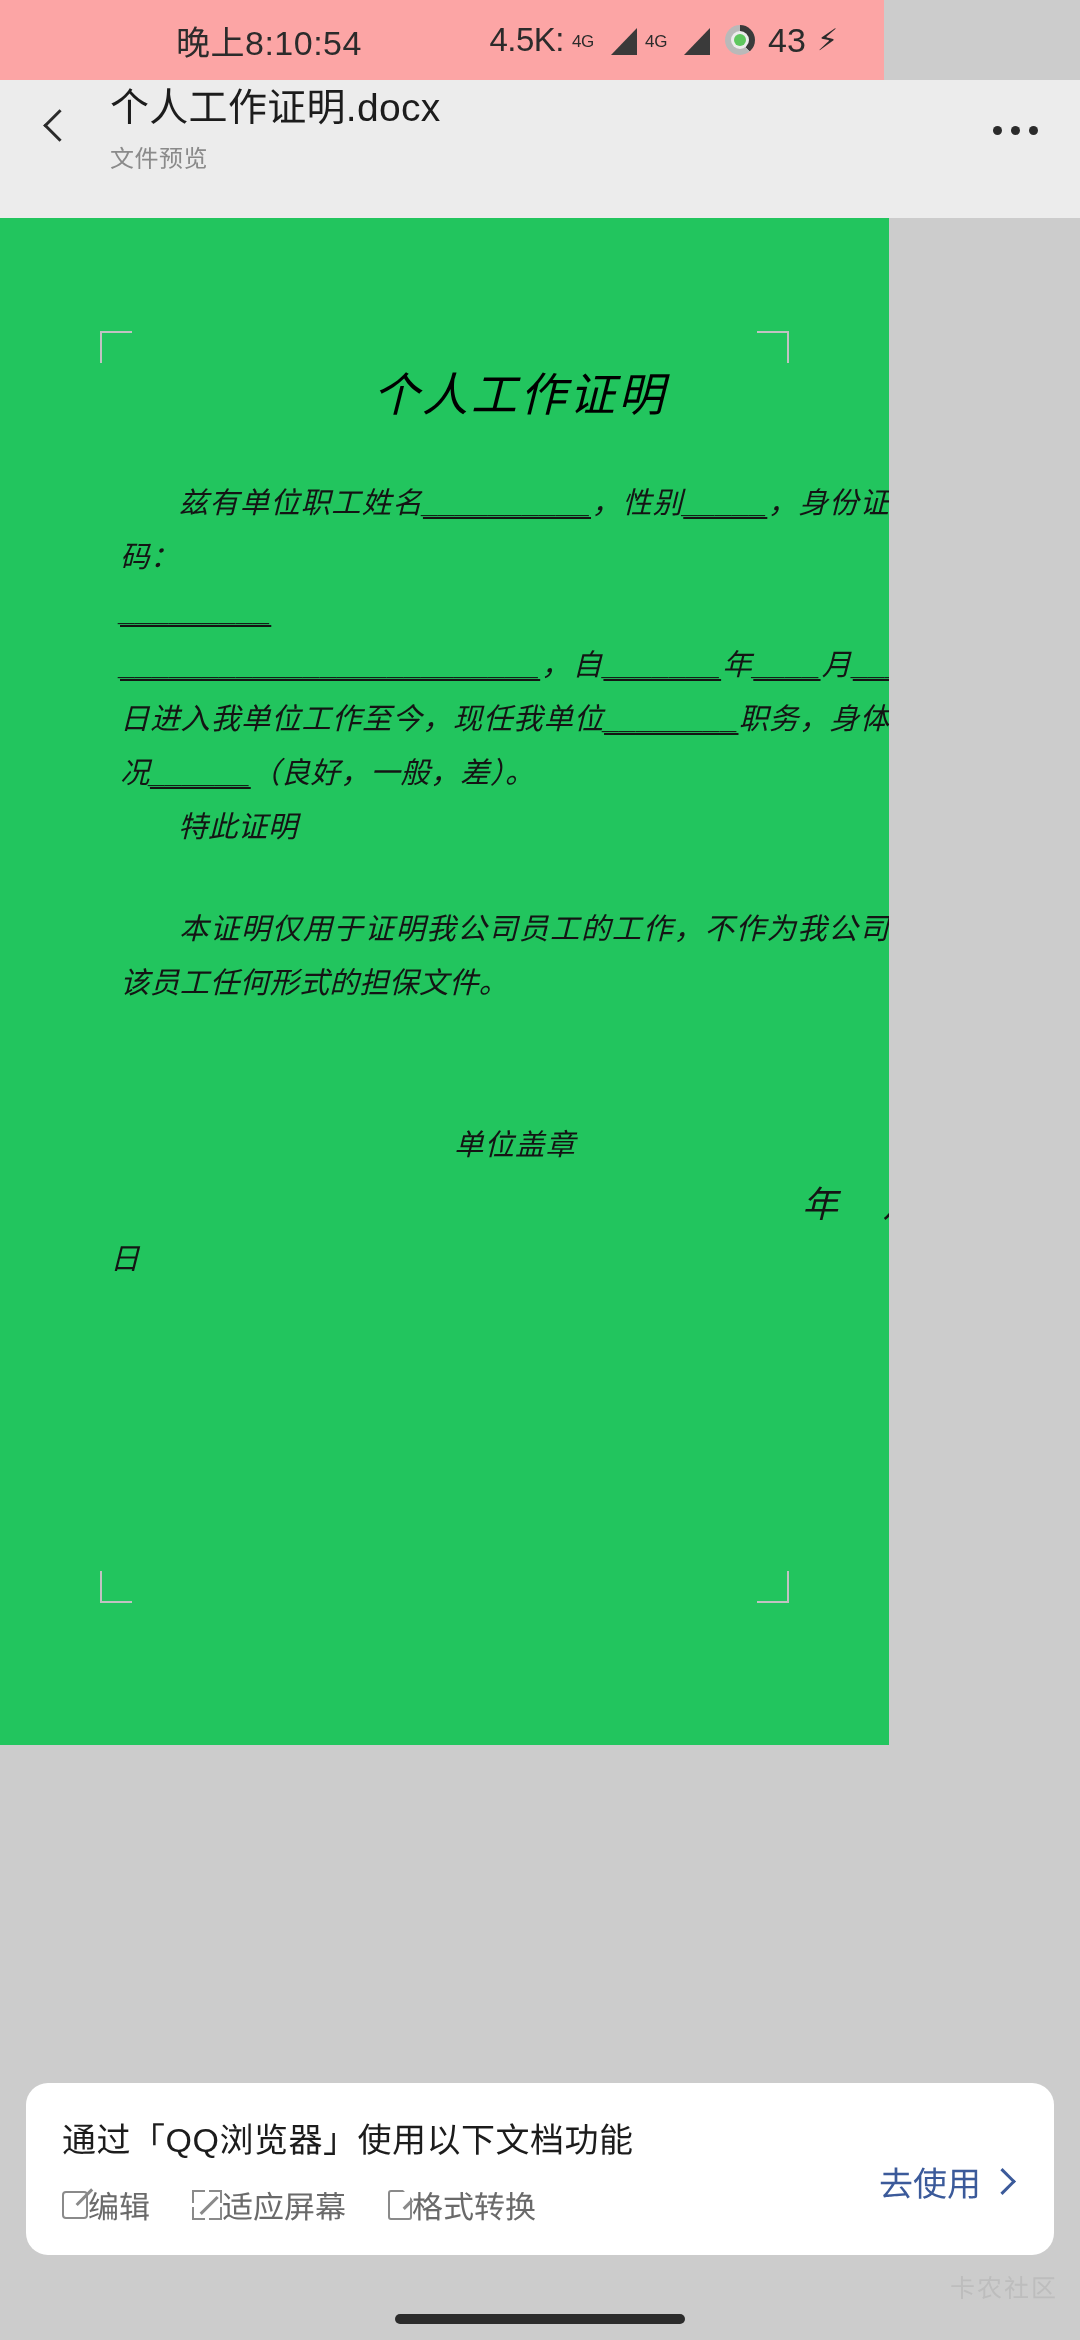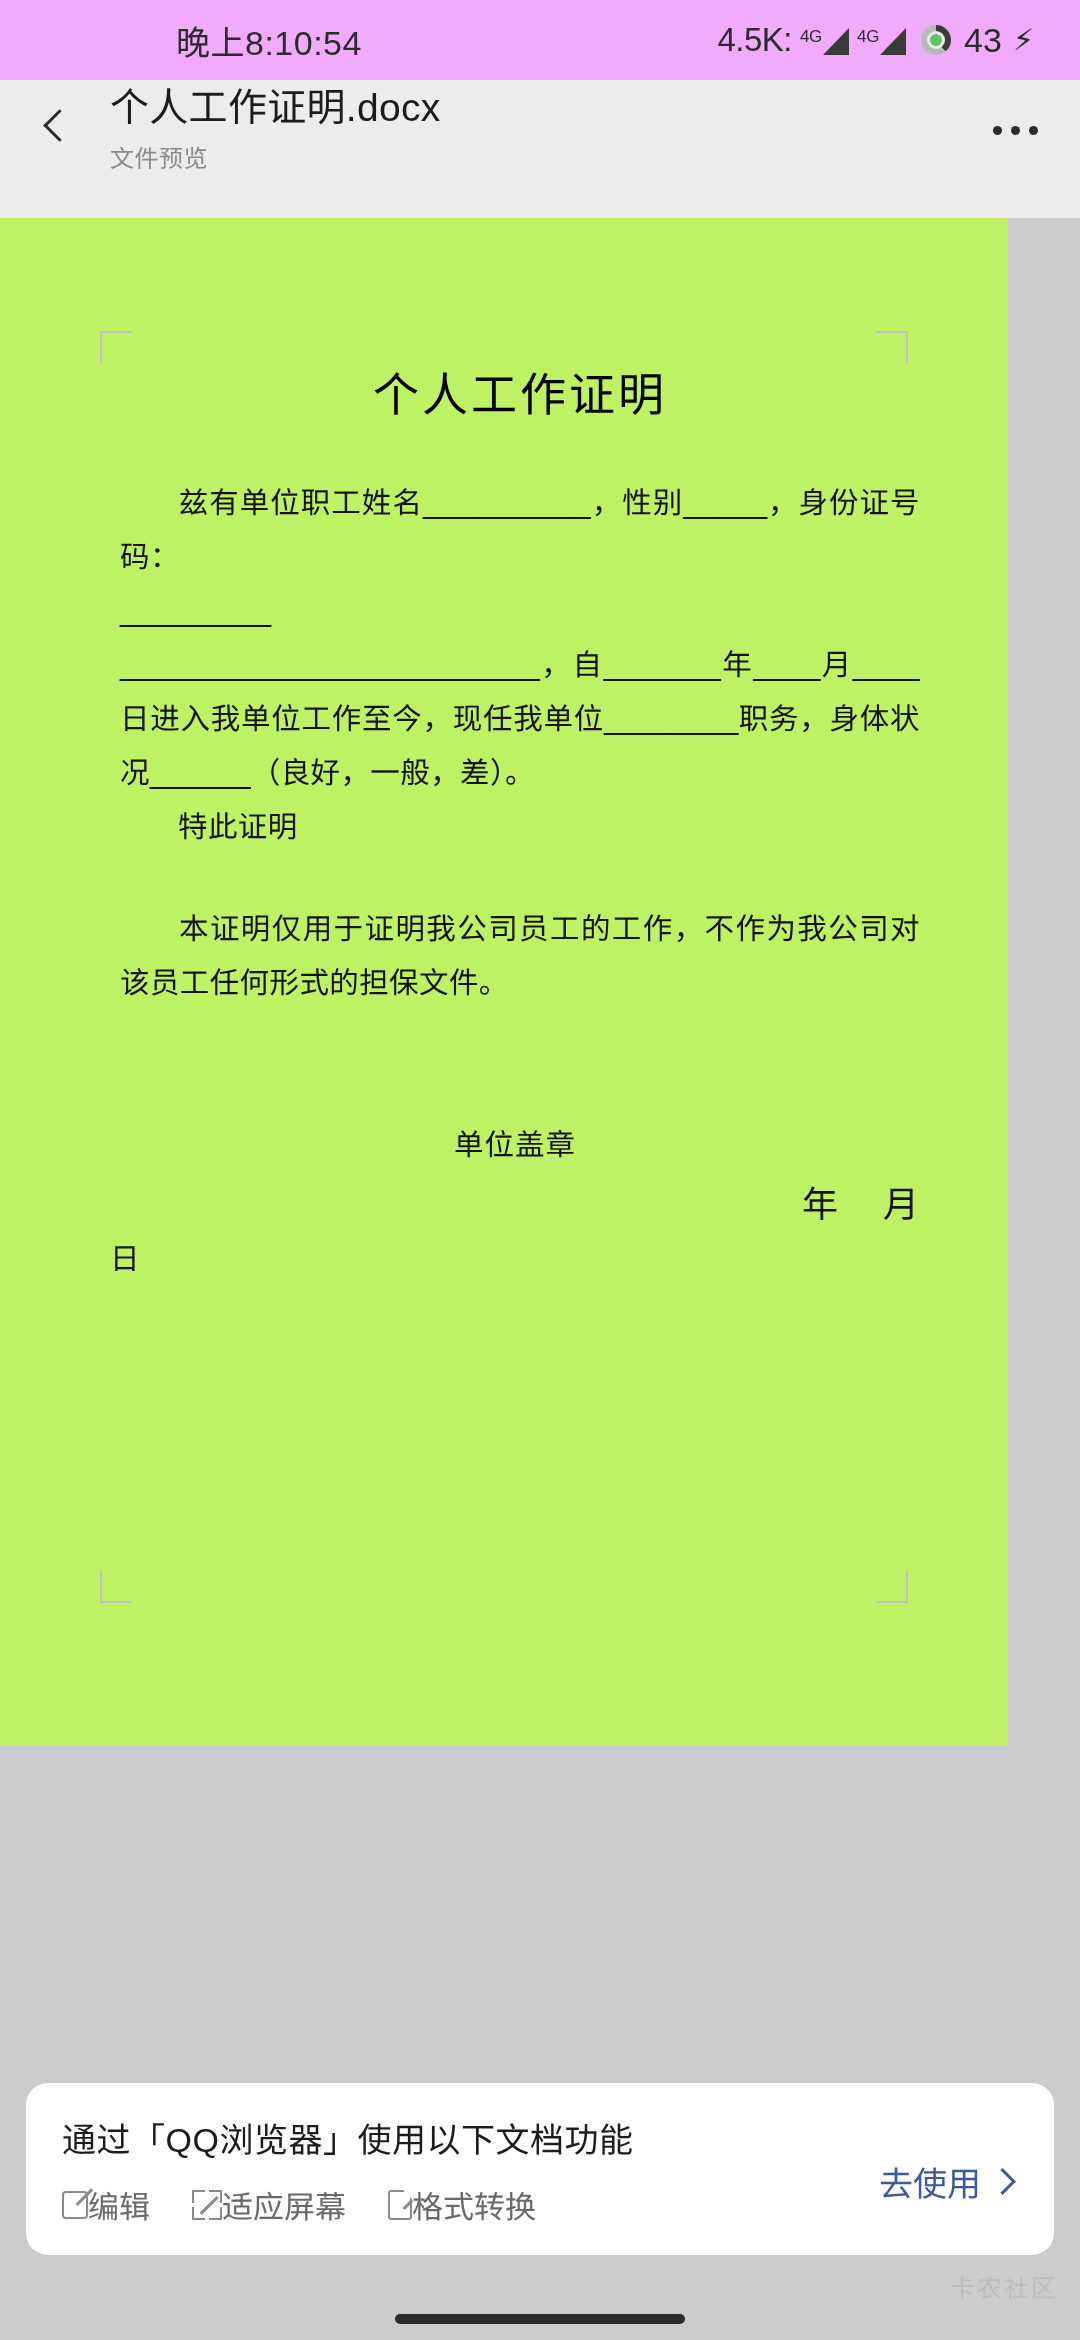--- a/index.html
+++ b/index.html
@@ -12,23 +12,23 @@
     background: #cccccc;
     font-family: "Liberation Sans", "DejaVu Sans", sans-serif;
     overflow: hidden;
     position: relative;
   }
 
   
   .status-bar {
     position: absolute;
     top: 0; left: 0;
-    width: 1080px;
+    width: 884px;
     height: 80px;
-    background: #f0abfc;
+    background: #fca5a5;
     display: flex;
     align-items: center;
     justify-content: space-between;
     padding: 7px 46px;
     box-sizing: border-box;
   }
   .status-clock {
     font-size: 34px;
     color: #2b2b2b;
     letter-spacing: 0.5px;
@@ -40,22 +40,22 @@
     align-items: center;
     gap: 7px;
   }
   .net-speed {
     font-size: 33px;
     color: #2b2b2b;
     letter-spacing: -0.5px;
   }
   .sig-group {
     display: flex;
-    align-items: flex-start;
-    gap: 1px;
+    align-items: center;
+    gap: 17px;
     margin-left: 1px;
   }
   .sig-label {
     font-size: 17px;
     color: #2b2b2b;
     line-height: 1;
     margin-top: 3px;
     letter-spacing: -0.3px;
   }
   .sig-tri {
@@ -155,25 +155,26 @@
     width: 9px; height: 9px;
     border-radius: 50%;
     background: #2b2b2b;
     display: block;
   }
 
   
   .doc-page {
     position: absolute;
     top: 218px; left: 0;
-    width: 1008px;
+    width: 889px;
     height: 1527px;
-    background: #bef264;
+    background: #22c55e;
     box-sizing: border-box;
     overflow: hidden;
+    font-style: italic;
   }
   .crop-mark {
     position: absolute;
     width: 30px; height: 30px;
   }
   .crop-tl { left: 100px; top: 113px; border-left: 2px solid #c2c2c2; border-top: 2px solid #c2c2c2; }
   .crop-tr { right: 100px; top: 113px; border-right: 2px solid #c2c2c2; border-top: 2px solid #c2c2c2; }
   .crop-bl { left: 100px; bottom: 142px; border-left: 2px solid #c2c2c2; border-bottom: 2px solid #c2c2c2; }
   .crop-br { right: 100px; bottom: 142px; border-right: 2px solid #c2c2c2; border-bottom: 2px solid #c2c2c2; }
 

